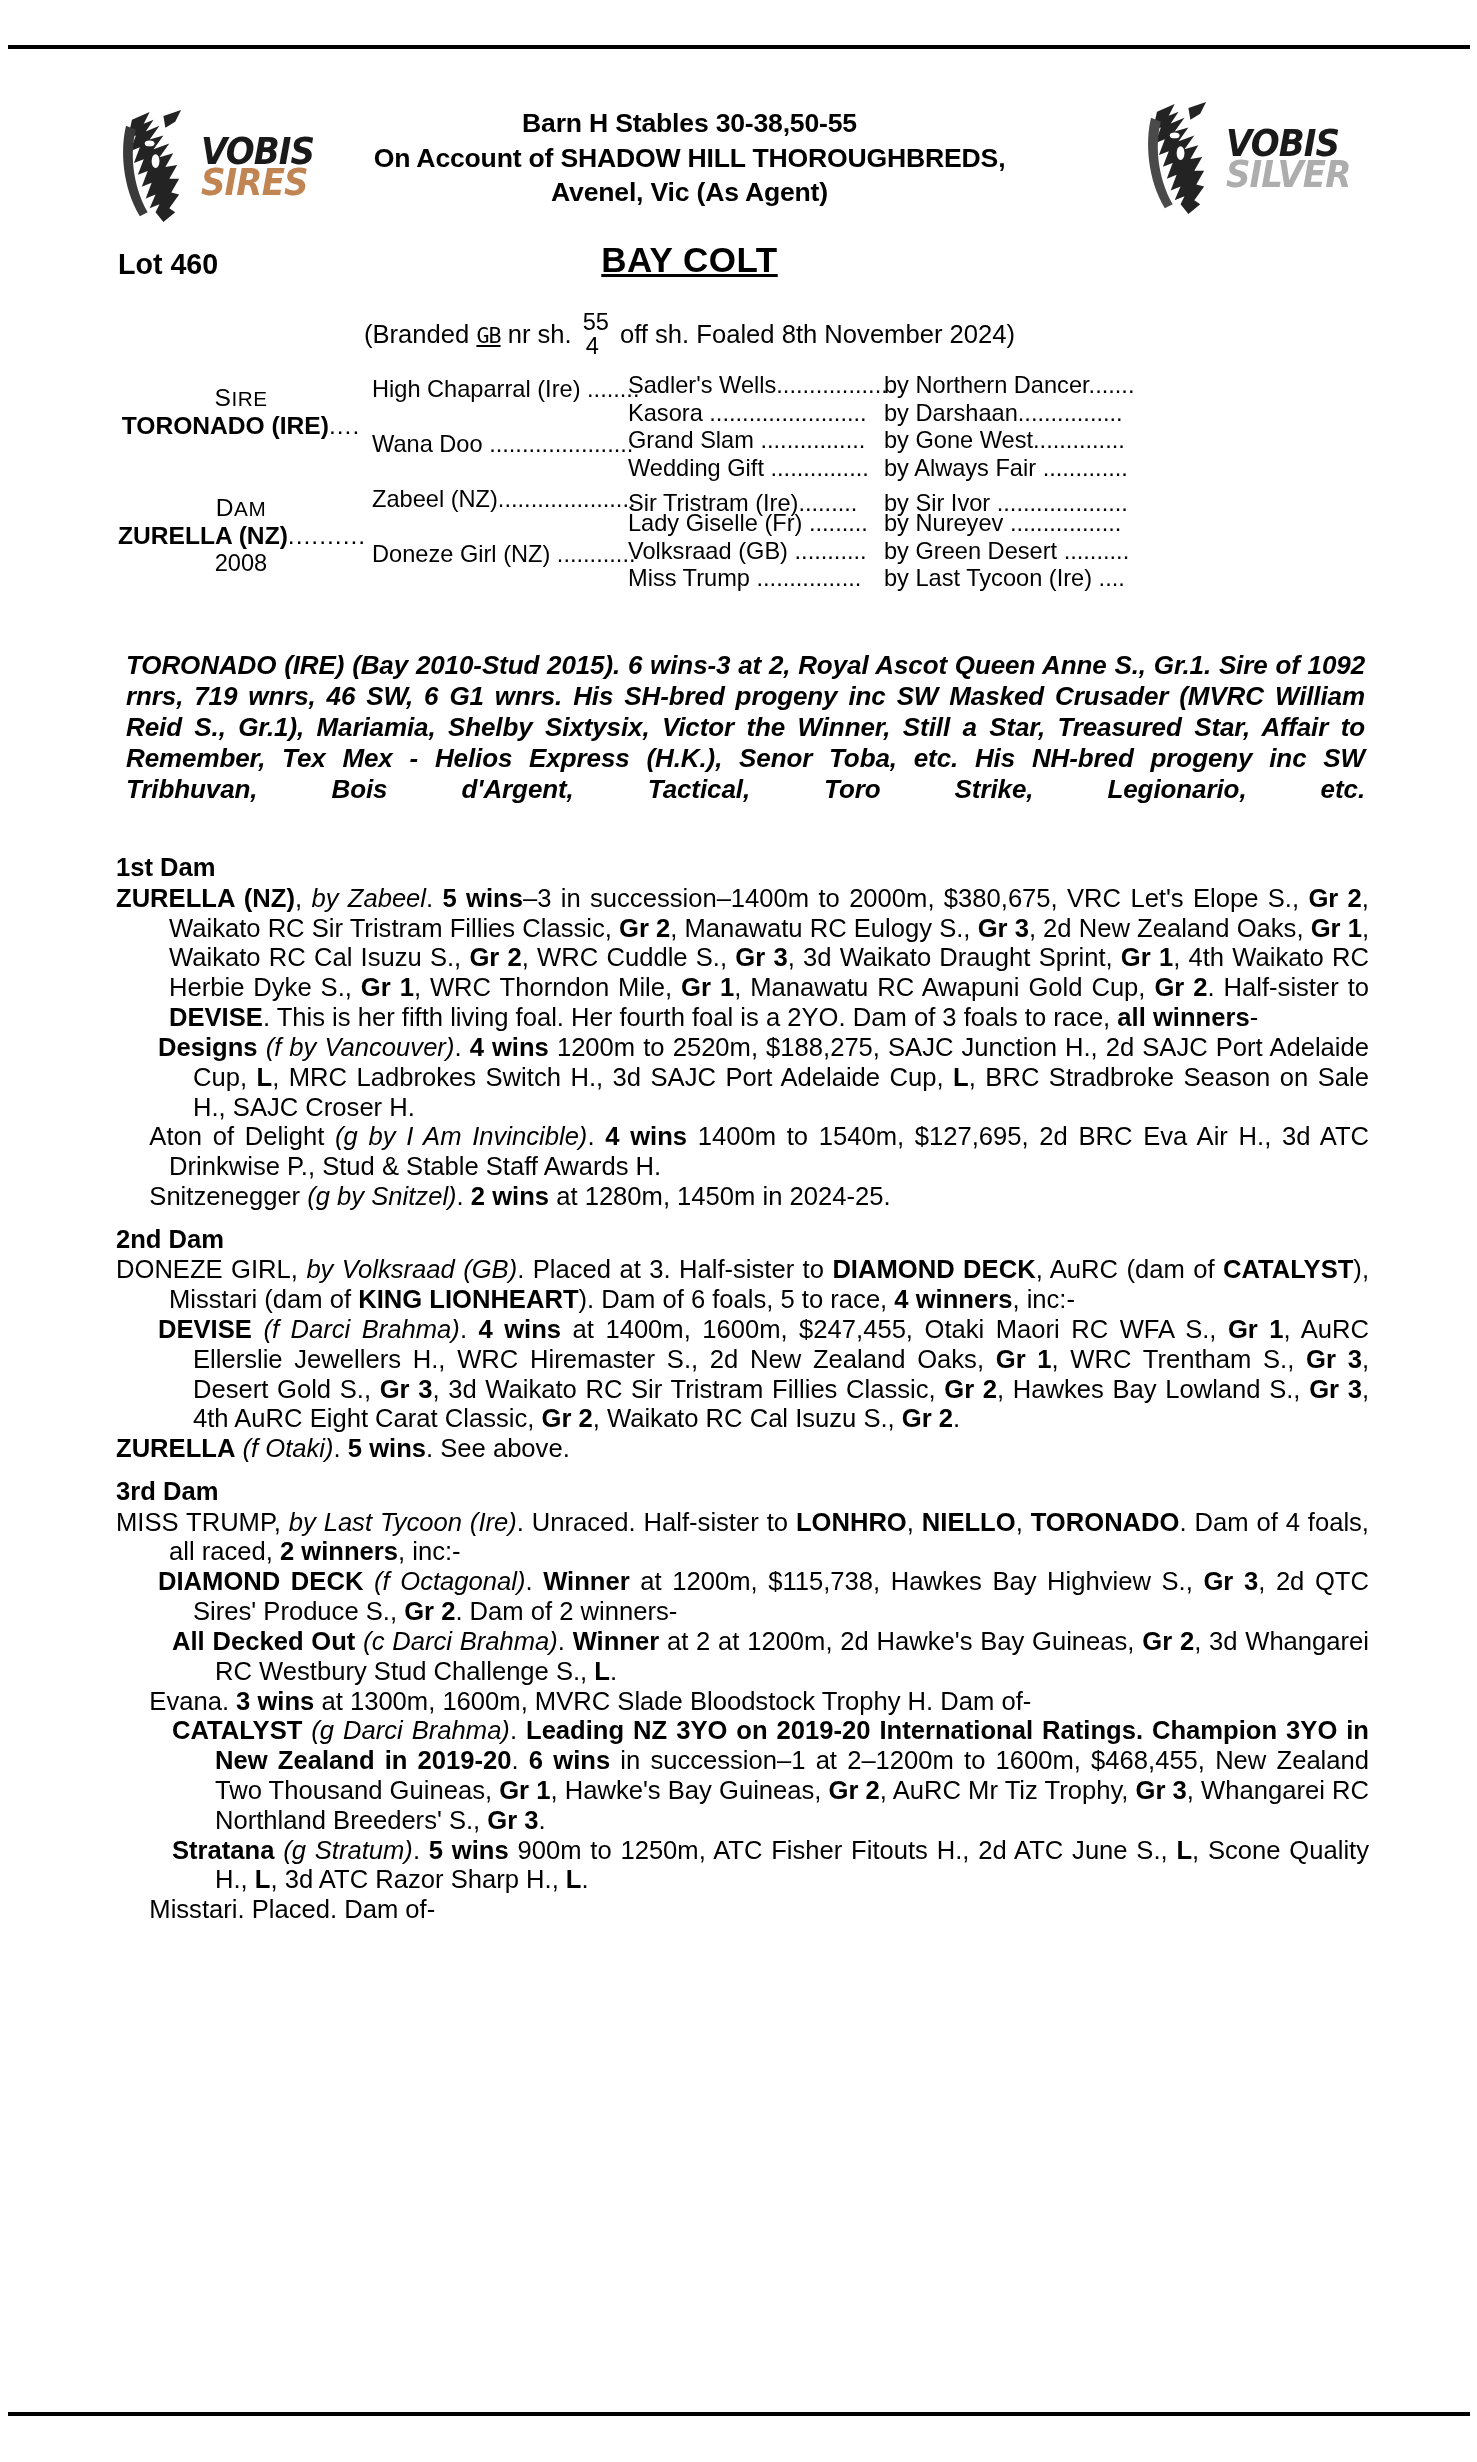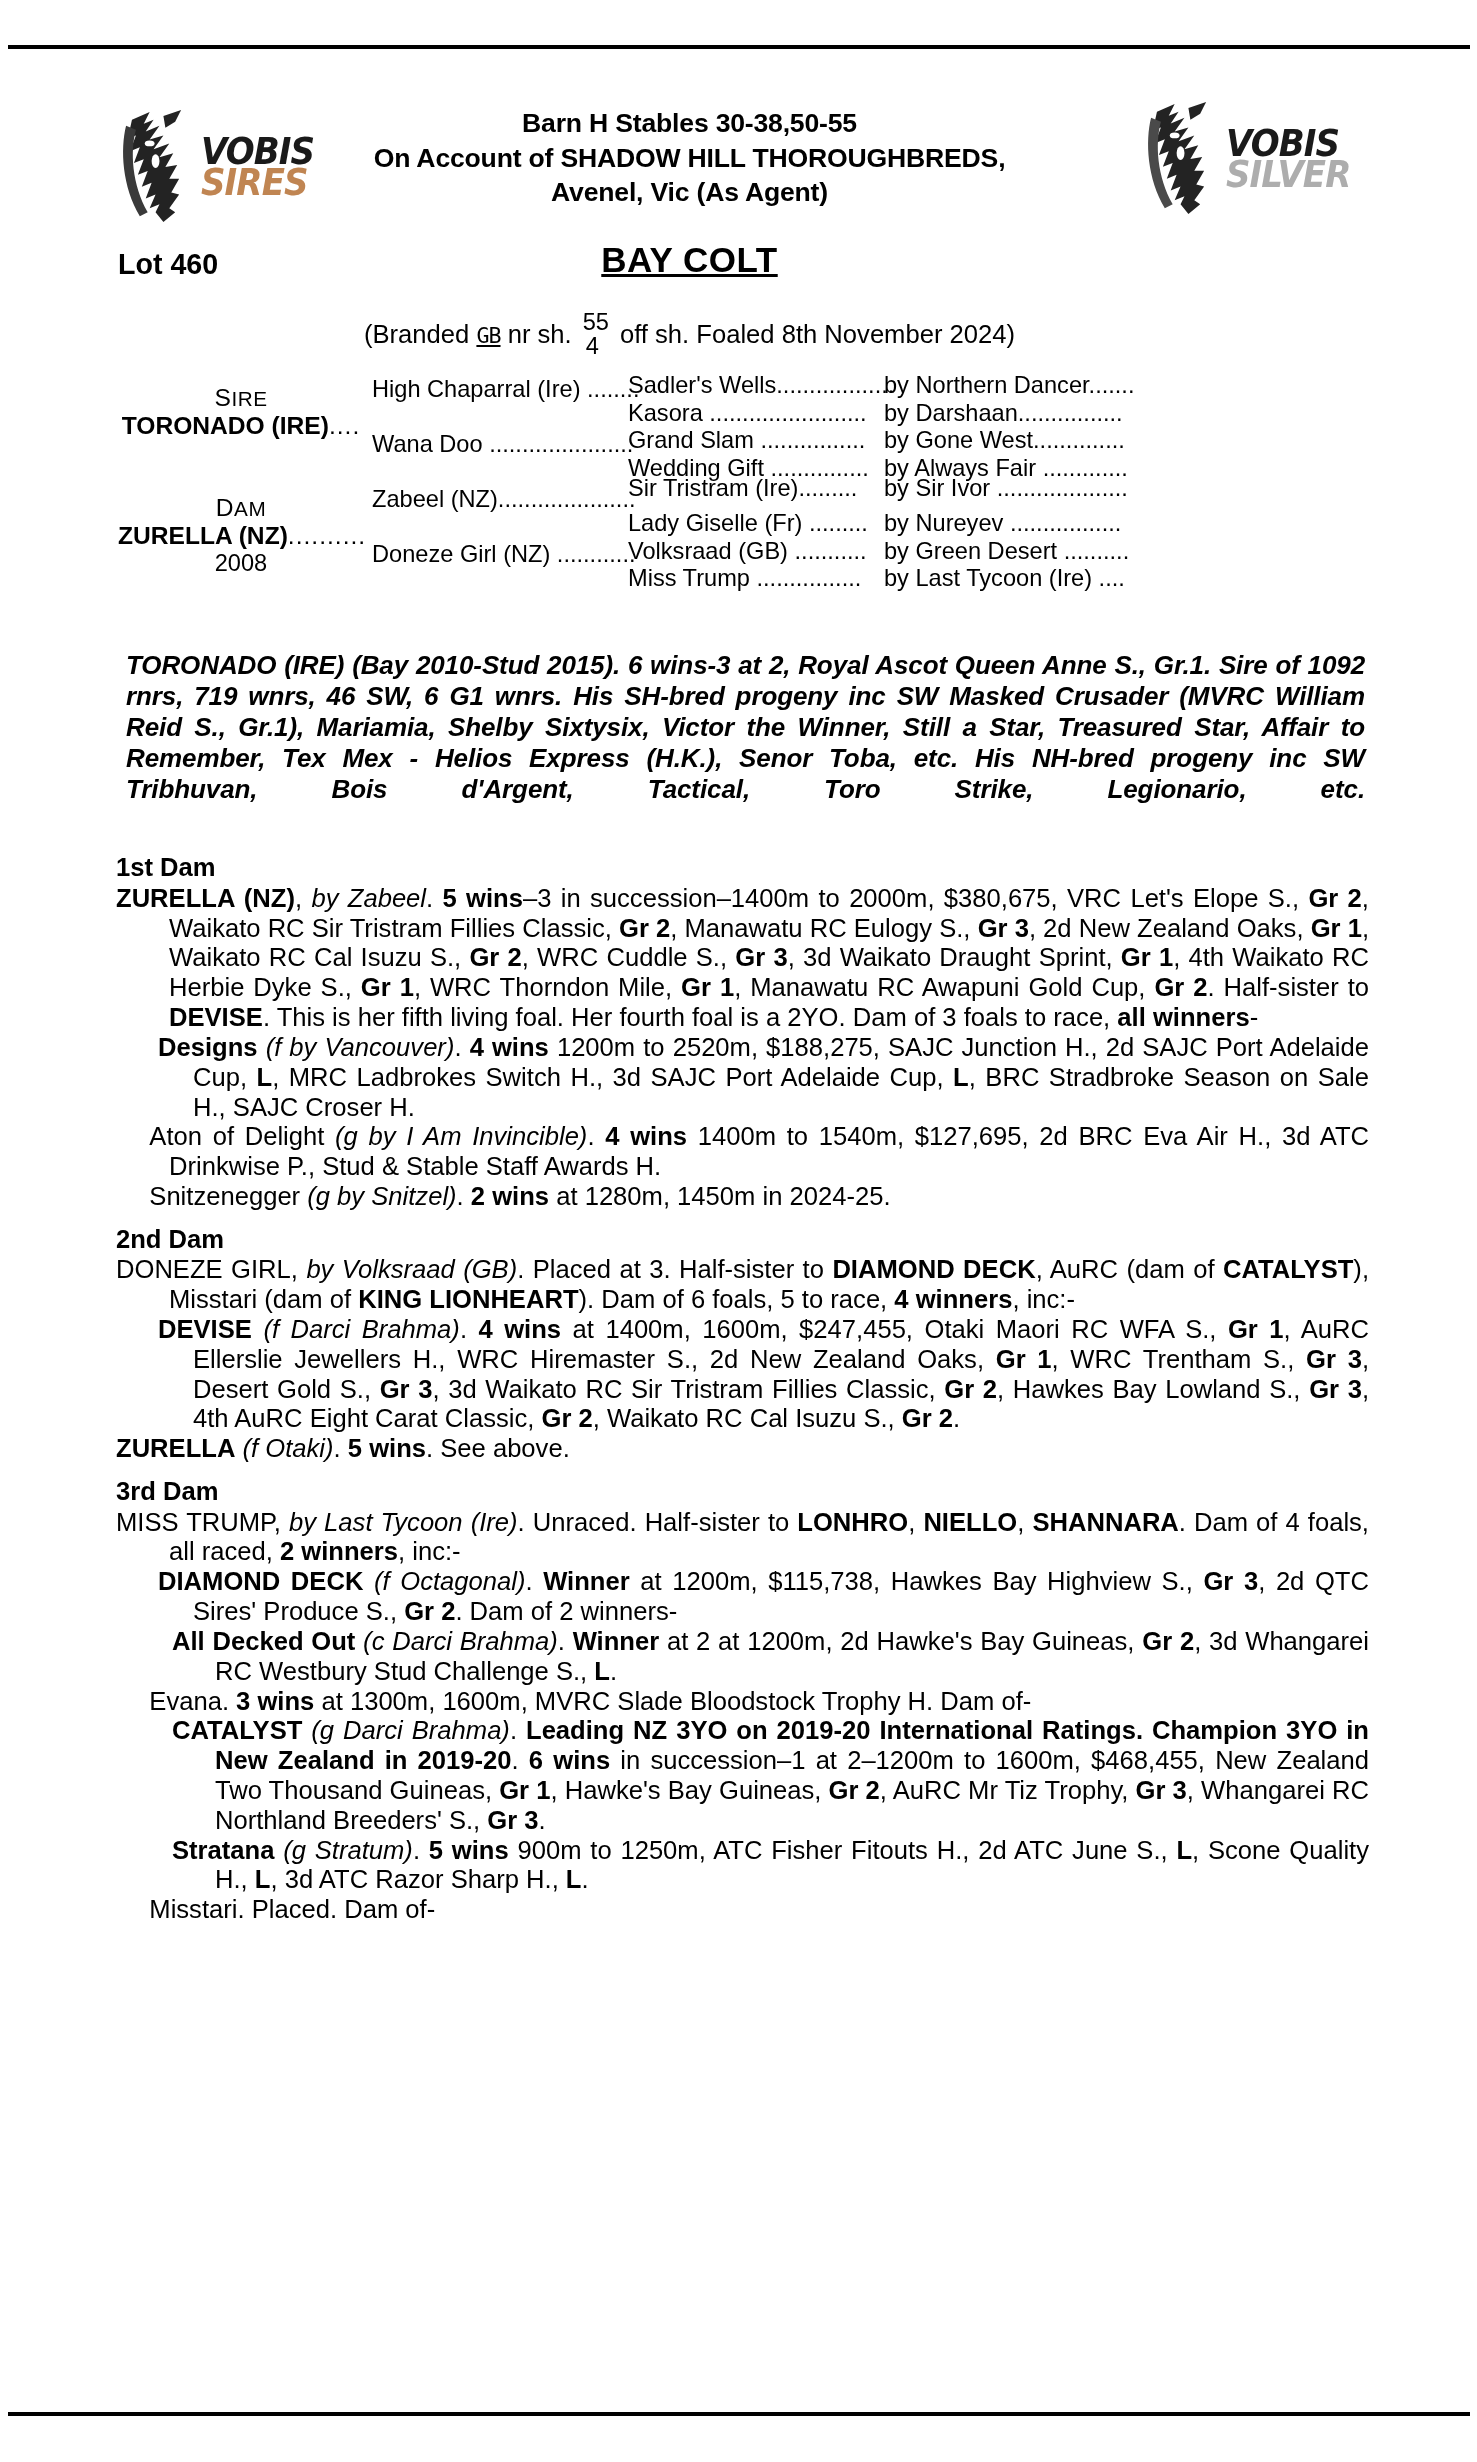--- a/index.html
+++ b/index.html
@@ -201,21 +201,21 @@
     width: 394px;
   }
   .ped-col3 div, .ped-col4 div {
     position: absolute;
     white-space: nowrap;
   }
   .g3-0, .g4-0 { top: -2px; }
   .g3-1, .g4-1 { top: 25.6px; }
   .g3-2, .g4-2 { top: 53px; }
   .g3-3, .g4-3 { top: 81px; }
-  .g3-4, .g4-4 { top: 101px; }
+  .g3-4, .g4-4 { top: 116px; }
   .g3-5, .g4-5 { top: 136px; }
   .g3-6, .g4-6 { top: 164px; }
   .g3-7, .g4-7 { top: 191px; }
 
   
   .sire-para {
     position: absolute;
     left: 126px;
     top: 650px;
     width: 1239px;
@@ -383,21 +383,21 @@
       <div class="dam-head">1st Dam</div>
       <p class="entry hang0"><b>ZURELLA (NZ)</b><span>, </span><i>by Zabeel</i><span>. </span><b>5 wins</b><span>–3 in succession–1400m to 2000m, $380,675, VRC Let's Elope S., </span><b>Gr 2</b><span>, Waikato RC Sir Tristram Fillies Classic, </span><b>Gr 2</b><span>, Manawatu RC Eulogy S., </span><b>Gr 3</b><span>, 2d New Zealand Oaks, </span><b>Gr 1</b><span>, Waikato RC Cal Isuzu S., </span><b>Gr 2</b><span>, WRC Cuddle S., </span><b>Gr 3</b><span>, 3d Waikato Draught Sprint, </span><b>Gr 1</b><span>, 4th Waikato RC Herbie Dyke S., </span><b>Gr 1</b><span>, WRC Thorndon Mile, </span><b>Gr 1</b><span>, Manawatu RC Awapuni Gold Cup, </span><b>Gr 2</b><span>. Half-sister to </span><b>DEVISE</b><span>. This is her fifth living foal. Her fourth foal is a 2YO. Dam of 3 foals to race, </span><b>all winners</b><span>-</span></p>
       <p class="entry hang2"><b>Designs</b><span> </span><i>(f by Vancouver)</i><span>. </span><b>4 wins</b><span> 1200m to 2520m, $188,275, SAJC Junction H., 2d SAJC Port Adelaide Cup, </span><b>L</b><span>, MRC Ladbrokes Switch H., 3d SAJC Port Adelaide Cup, </span><b>L</b><span>, BRC Stradbroke Season on Sale H., SAJC Croser H.</span></p>
       <p class="entry hang1"><span>Aton of Delight </span><i>(g by I Am Invincible)</i><span>. </span><b>4 wins</b><span> 1400m to 1540m, $127,695, 2d BRC Eva Air H., 3d ATC Drinkwise P., Stud &amp; Stable Staff Awards H.</span></p>
       <p class="entry hang1"><span>Snitzenegger </span><i>(g by Snitzel)</i><span>. </span><b>2 wins</b><span> at 1280m, 1450m in 2024-25.</span></p>
       <div class="dam-head">2nd Dam</div>
       <p class="entry hang0"><span>DONEZE GIRL, </span><i>by Volksraad (GB)</i><span>. Placed at 3. Half-sister to </span><b>DIAMOND DECK</b><span>, AuRC (dam of </span><b>CATALYST</b><span>), Misstari (dam of </span><b>KING LIONHEART</b><span>). Dam of 6 foals, 5 to race, </span><b>4 winners</b><span>, inc:-</span></p>
       <p class="entry hang2"><b>DEVISE</b><span> </span><i>(f Darci Brahma)</i><span>. </span><b>4 wins</b><span> at 1400m, 1600m, $247,455, Otaki Maori RC WFA S., </span><b>Gr 1</b><span>, AuRC Ellerslie Jewellers H., WRC Hiremaster S., 2d New Zealand Oaks, </span><b>Gr 1</b><span>, WRC Trentham S., </span><b>Gr 3</b><span>, Desert Gold S., </span><b>Gr 3</b><span>, 3d Waikato RC Sir Tristram Fillies Classic, </span><b>Gr 2</b><span>, Hawkes Bay Lowland S., </span><b>Gr 3</b><span>, 4th AuRC Eight Carat Classic, </span><b>Gr 2</b><span>, Waikato RC Cal Isuzu S., </span><b>Gr 2</b><span>.</span></p>
       <p class="entry hang4"><b>ZURELLA</b><span> </span><i>(f Otaki)</i><span>. </span><b>5 wins</b><span>. See above.</span></p>
       <div class="dam-head">3rd Dam</div>
-      <p class="entry hang0"><span>MISS TRUMP, </span><i>by Last Tycoon (Ire)</i><span>. Unraced. Half-sister to </span><b>LONHRO</b><span>, </span><b>NIELLO</b><span>, </span><b>SHANNARA</b><span>. Dam of 4 foals, all raced, </span><b>2 winners</b><span>, inc:-</span></p>
+      <p class="entry hang0"><span>MISS TRUMP, </span><i>by Last Tycoon (Ire)</i><span>. Unraced. Half-sister to </span><b>LONHRO</b><span>, </span><b>NIELLO</b><span>, </span><b>TORONADO</b><span>. Dam of 4 foals, all raced, </span><b>2 winners</b><span>, inc:-</span></p>
       <p class="entry hang2"><b>DIAMOND DECK</b><span> </span><i>(f Octagonal)</i><span>. </span><b>Winner</b><span> at 1200m, $115,738, Hawkes Bay Highview S., </span><b>Gr 3</b><span>, 2d QTC Sires' Produce S., </span><b>Gr 2</b><span>. Dam of 2 winners-</span></p>
       <p class="entry hang3"><b>All Decked Out</b><span> </span><i>(c Darci Brahma)</i><span>. </span><b>Winner</b><span> at 2 at 1200m, 2d Hawke's Bay Guineas, </span><b>Gr 2</b><span>, 3d Whangarei RC Westbury Stud Challenge S., </span><b>L</b><span>.</span></p>
       <p class="entry hang1"><span>Evana. </span><b>3 wins</b><span> at 1300m, 1600m, MVRC Slade Bloodstock Trophy H. Dam of-</span></p>
       <p class="entry hang3"><b>CATALYST</b><span> </span><i>(g Darci Brahma)</i><span>. </span><b>Leading NZ 3YO on 2019-20 International Ratings. Champion 3YO in New Zealand in 2019-20</b><span>. </span><b>6 wins</b><span> in succession–1 at 2–1200m to 1600m, $468,455, New Zealand Two Thousand Guineas, </span><b>Gr 1</b><span>, Hawke's Bay Guineas, </span><b>Gr 2</b><span>, AuRC Mr Tiz Trophy, </span><b>Gr 3</b><span>, Whangarei RC Northland Breeders' S., </span><b>Gr 3</b><span>.</span></p>
       <p class="entry hang3"><b>Stratana</b><span> </span><i>(g Stratum)</i><span>. </span><b>5 wins</b><span> 900m to 1250m, ATC Fisher Fitouts H., 2d ATC June S., </span><b>L</b><span>, Scone Quality H., </span><b>L</b><span>, 3d ATC Razor Sharp H., </span><b>L</b><span>.</span></p>
       <p class="entry hang1"><span>Misstari. Placed. Dam of-</span></p>
     </div>
 
 </div>
 

